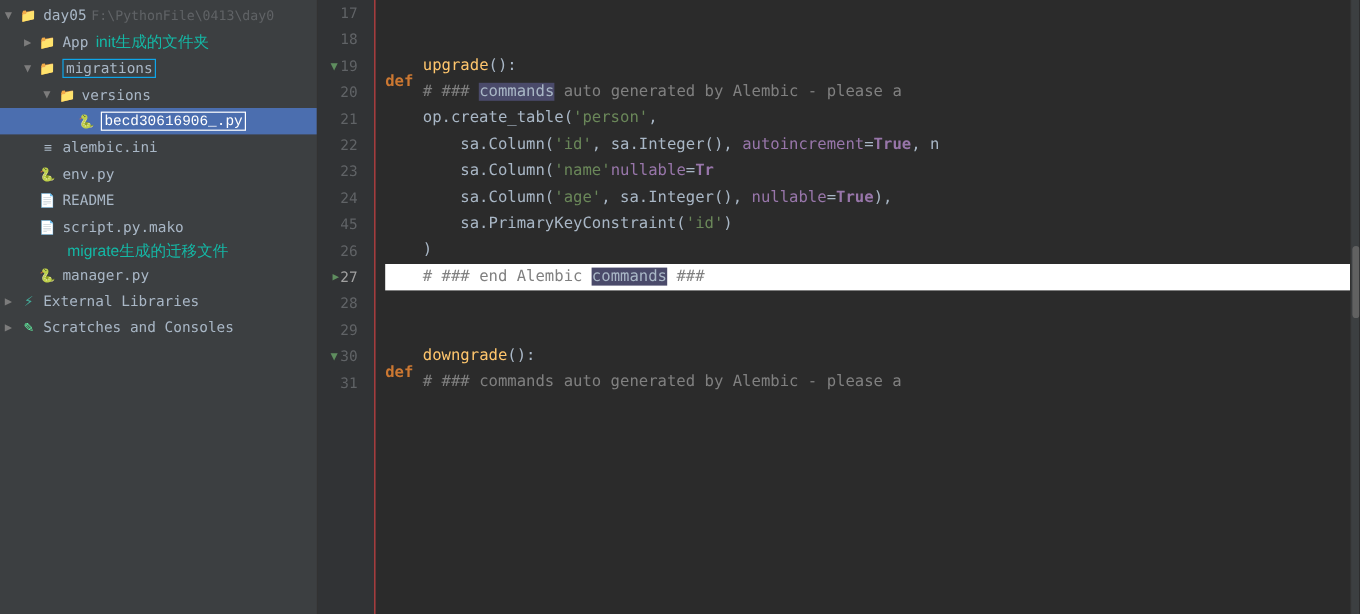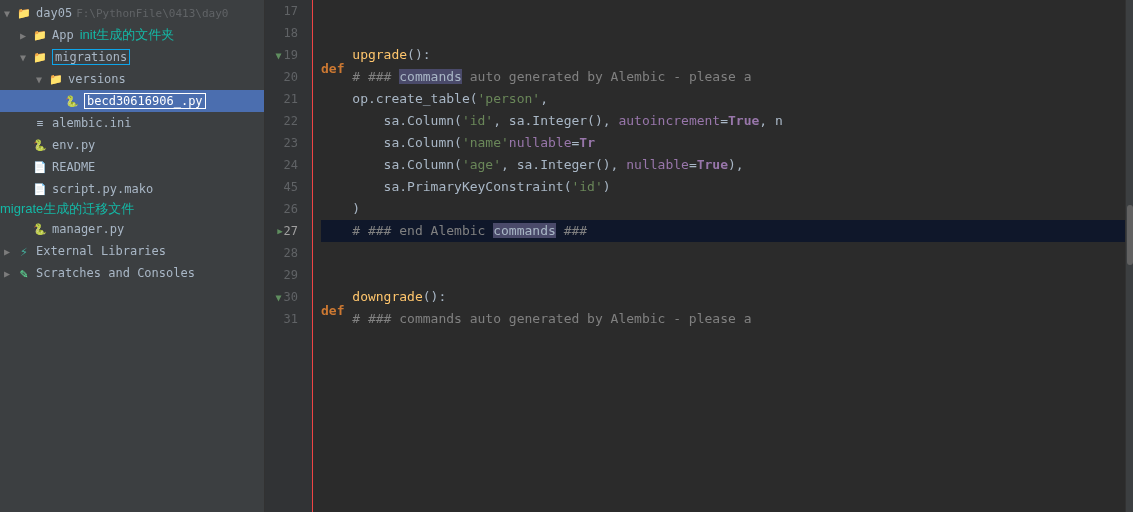--- a/index.html
+++ b/index.html
@@ -75,21 +75,21 @@
     .annotation-red {
       color: #14b8a6;
       font-family: 'SimHei', 'Microsoft YaHei', sans-serif;
       font-size: 13px;
     }
 
     .item-selected {
       background: #4b6eaf;
       color: #ffffff;
     }
-    .item-selected .label-text { color: #ffffff; }
+    .item-selected .label-text { color: #ffffff; font-family: Liberation Mono, monospace; }
 
     
     .editor {
       flex: 1;
       display: flex;
       background: #2b2b2b;
       overflow: hidden;
     }
 
     .line-numbers {
@@ -221,21 +221,21 @@
     <span class="arrow-icon"> </span>
     <span class="tree-icon" style="color:#a9b7c6;">📄</span>
     <span class="label-text">README</span>
   </div>
 
   <div class="tree-item tree-indent-1">
     <span class="arrow-icon"> </span>
     <span class="tree-icon mako-icon">📄</span>
     <span class="label-text">script.py.mako</span>
   </div>
-  <div style="height:18px; display:flex; align-items:center;">
+  <div style="padding-left:56px; height:18px; display:flex; align-items:center;">
     <span class="annotation-red">migrate生成的迁移文件</span>
   </div>
 
   <div class="tree-item tree-indent-1">
     <span class="arrow-icon"> </span>
     <span class="tree-icon py-icon">🐍</span>
     <span class="label-text">manager.py</span>
   </div>
 
   <div class="tree-item tree-indent-0">
@@ -332,21 +332,21 @@
     <div class="code-line">
       <span class="plain">        sa.PrimaryKeyConstraint(</span>
       <span class="str">'id'</span>
       <span class="plain">)</span>
     </div>
 
     <div class="code-line">
       <span class="plain">    )</span>
     </div>
 
-    <div class="code-line" style="background:#0f172a;">
+    <div class="code-line" style="background:#ffffff;">
       <span class="plain">    </span>
       <span class="comment"># ### end Alembic <span style="background:#4a4a6a; color:#a9b7c6;">commands</span> ###</span>
     </div>
 
     <div class="code-line"></div>
 
     <div class="code-line"></div>
 
     <div class="code-line">
       <span class="kw-def">def</span>

